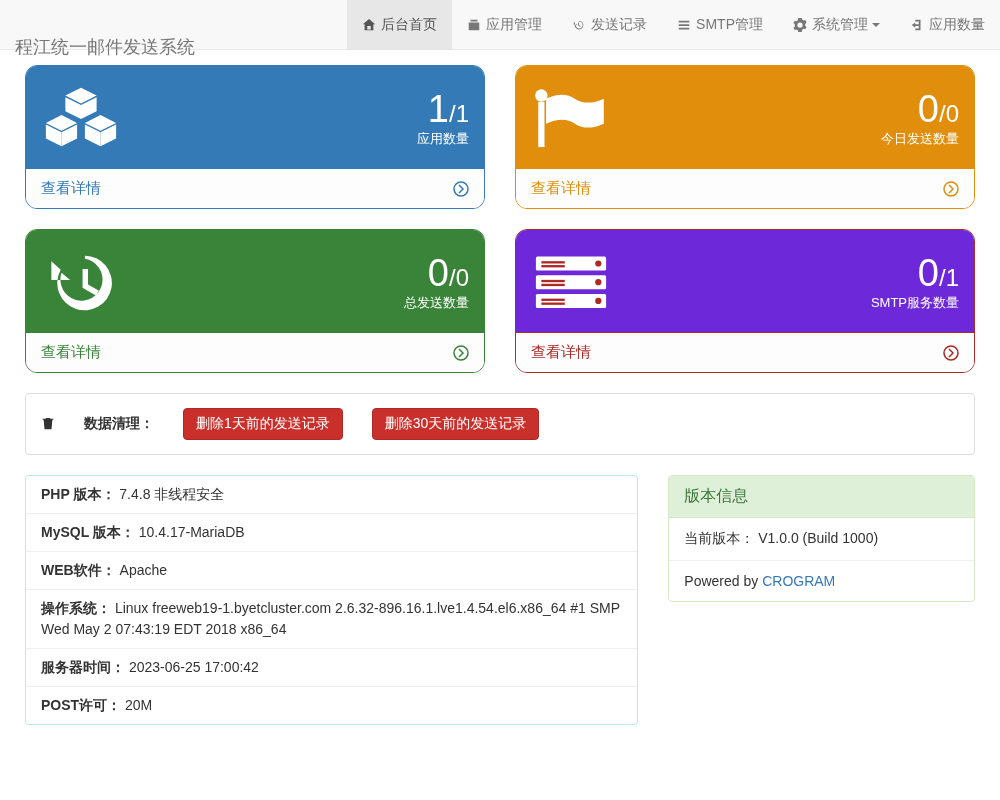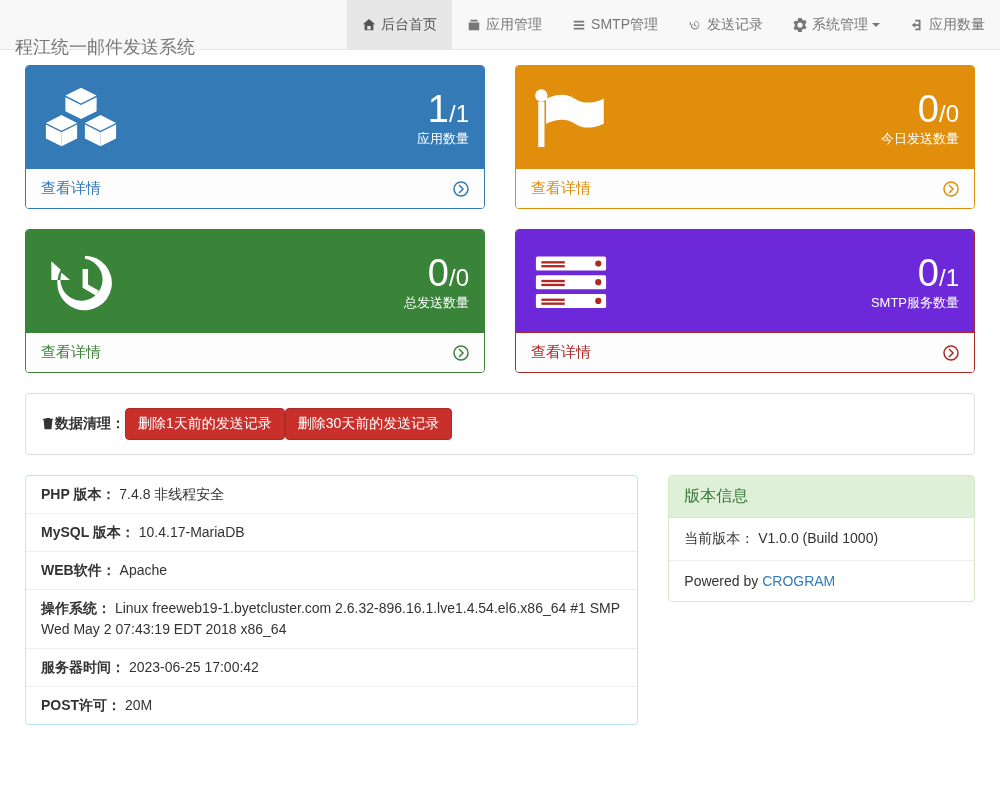--- a/index.html
+++ b/index.html
@@ -7,42 +7,42 @@
   .navbar { background: #f8f8f8; border-bottom: 1px solid #e7e7e7; height: 50px; display: flex; align-items: stretch; padding: 0; }
   .navbar-brand { font-size: 18px; padding: 14px 15px; color: #777; margin-top: 21px; }
   .nav { display: flex; margin-left: auto; }
   .nav-item { display: flex; align-items: center; padding: 4px 15px; color: #777; text-decoration: none; cursor: pointer; position: relative; justify-content: space-between; }
   .nav-item.active { background: #e7e7e7; color: #555; }
   .nav-item .nicon { margin-right: 5px; display:inline-flex; }
   .caret { display:inline-block; width:0; height:0; margin-left:4px; vertical-align:middle; border-top:4px solid; border-right:4px solid transparent; border-left:4px solid transparent; }
   .container { padding: 15px 25px; }
   .row { display: flex; gap: 30px; margin-bottom: 20px; }
   .col { flex: 1; }
-  .panel { border: 1px solid transparent; border-radius: 4px; overflow: hidden; }
+  .panel { border: 1px solid transparent; border-radius: 12px; overflow: hidden; }
   .panel-body { padding: 18px 15px 14px 15px; color: #fff; display: flex; align-items: center; }
   .panel-body .big-icon { width: 80px; height: 70px; display:flex; align-items:center; justify-content:center; }
   .panel-body .stat { margin-left: auto; text-align: right; }
   .panel-body .stat .num { font-size: 38px; font-weight: 400; line-height: 1; }
   .panel-body .stat .num .denom { font-size: 24px; }
   .panel-body .stat .lbl { font-size: 13px; margin-top: 2px; }
   .panel-footer { padding: 10px 15px; background: #fdfdfd; display: flex; align-items: center; cursor: pointer; font-size: 15px; }
   .panel-footer .arrow { margin-left: auto; }
   .panel-primary { border-color: #337ab7; }
   .panel-primary .panel-body { background: #337ab7; }
   .panel-primary .panel-footer { color: #337ab7; border-top: 1px solid #337ab7; }
   .panel-warning { border-color: #e08e0b; }
   .panel-warning .panel-body { background: #e08e0b; }
   .panel-warning .panel-footer { color: #e08e0b; border-top: 1px solid #e08e0b; }
   .panel-success { border-color: #398439; }
   .panel-success .panel-body { background: #398439; }
   .panel-success .panel-footer { color: #398439; border-top: 1px solid #398439; }
   .panel-danger { border-color: #ac2925; }
   .panel-danger .panel-body { background: #6d28d9; }
   .panel-danger .panel-footer { color: #ac2925; border-top: 1px solid #ac2925; }
-  .well { border: 1px solid #ddd; border-radius: 4px; padding: 14px 15px; display: flex; align-items: center; gap: 0; margin-bottom: 20px; }
+  .well { border: 1px solid #ddd; border-radius: 4px; padding: 14px 15px; display: flex; align-items: center; gap: 29px; margin-bottom: 20px; }
   .well .title { font-weight: bold; }
   .btn-danger { background: #c9302c; color: #fff; border: 1px solid #ac2925; border-radius: 4px; padding: 6px 12px; cursor: pointer; font-size: 14px; }
   .info-panel { border: 1px solid #bce8f1; border-radius: 4px; }
   .info-panel .heading { background: #d9edf7; color: #31708f; padding: 10px 15px; font-size: 16px; border-bottom: 1px solid #bce8f1; }
   .info-panel .list .item { padding: 8px 15px; border-bottom: 1px solid #eee; line-height: 1.5; }
   .info-panel .list .item:last-child { border-bottom: none; }
   .info-panel .list .item b { font-weight: bold; }
   .ver-panel { border: 1px solid #d6e9c6; border-radius: 4px; }
   .ver-panel .heading { background: #dff0d8; color: #3c763d; padding: 10px 15px; font-size: 16px; border-bottom: 1px solid #d6e9c6; }
   .ver-panel .list .item { padding: 12px 15px; border-bottom: 1px solid #eee; }
@@ -71,32 +71,32 @@
       <span class="nicon">
           <svg width="14" height="14" viewBox="0 0 16 16" fill="currentColor">
             <path d="M4 2h8v2H4zM2 5h12v9H2z"></path>
           </svg>
         </span>
       <span>应用管理</span>
     </a>
     <a class="nav-item">
       <span class="nicon">
           <svg width="14" height="14" viewBox="0 0 16 16" fill="currentColor">
+            <path d="M8 3a5 5 0 1 1-4.5 2.8L2 4v4h4L4.5 6.5A4 4 0 1 0 8 4V3zM7 5h1v3l2 1-.5 1L7 8.5V5z"></path>
+          </svg>
+        </span>
+      <span>发送记录</span>
+    </a>
+    <a class="nav-item">
+      <span class="nicon">
+          <svg width="14" height="14" viewBox="0 0 16 16" fill="currentColor">
             <path d="M2 3h12v2H2zM2 7h12v2H2zM2 11h12v2H2z"></path>
           </svg>
         </span>
       <span>SMTP管理</span>
-    </a>
-    <a class="nav-item">
-      <span class="nicon">
-          <svg width="14" height="14" viewBox="0 0 16 16" fill="currentColor">
-            <path d="M8 3a5 5 0 1 1-4.5 2.8L2 4v4h4L4.5 6.5A4 4 0 1 0 8 4V3zM7 5h1v3l2 1-.5 1L7 8.5V5z"></path>
-          </svg>
-        </span>
-      <span>发送记录</span>
     </a>
     <a class="nav-item">
       <span class="nicon">
           <svg width="14" height="14" viewBox="0 0 16 16" fill="currentColor">
             <path d="M8 5a3 3 0 1 0 0 6 3 3 0 0 0 0-6zm6 3c0 .4 0 .7-.1 1l1.6 1.2-1.5 2.6-1.9-.6c-.5.4-1 .7-1.6.9L10 16H6l-.5-2c-.6-.2-1.1-.5-1.6-.9l-1.9.6L.5 11.1 2.1 10 2 8l.1-1L.5 5.8 2 3.2l1.9.6c.5-.4 1-.7 1.6-.9L6 0h4l.5 2c.6.2 1.1.5 1.6.9l1.9-.6 1.5 2.6L13.9 7l.1 1z"></path>
           </svg>
         </span>
       <span>系统管理</span>
       <span class="caret"></span>
     </a>

